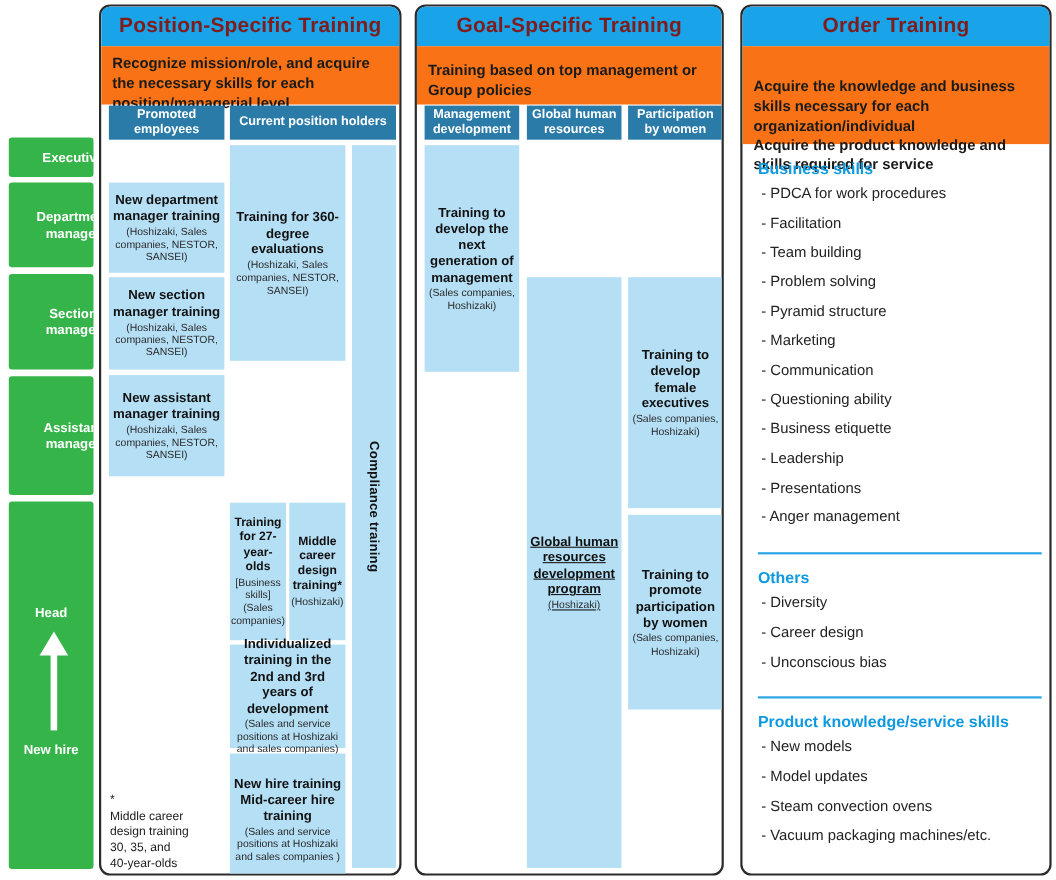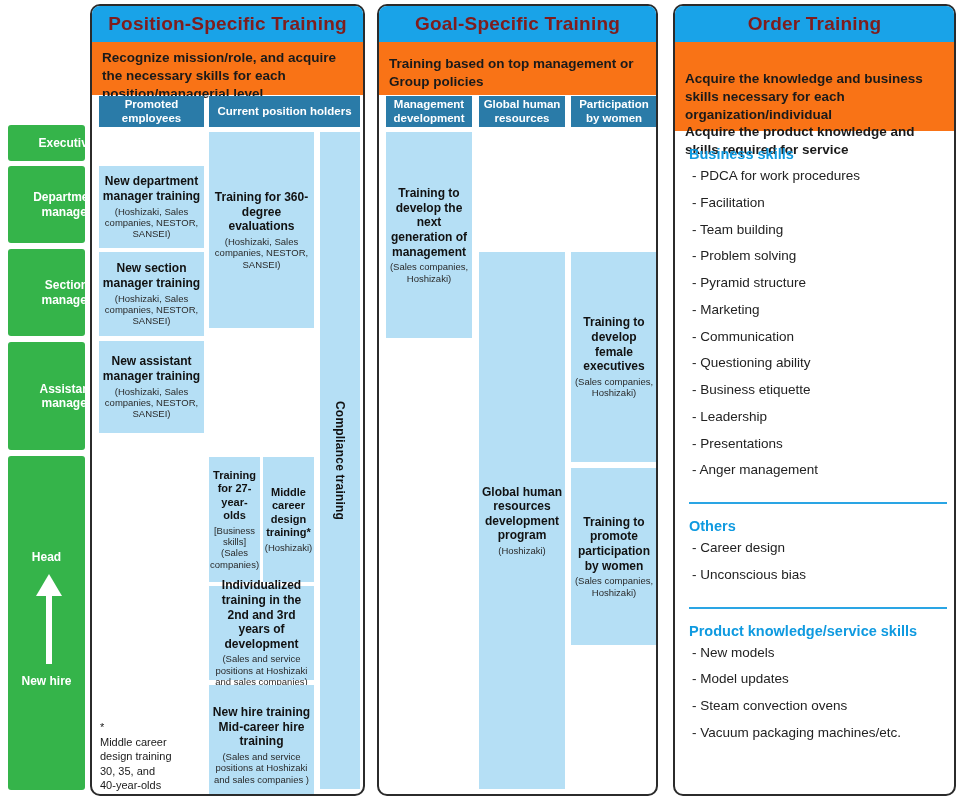--- a/index.html
+++ b/index.html
@@ -251,21 +251,21 @@
       <span>Global human resources</span>
     </div>
     <div class="chip" style="left:192px; top:90px; width:86px; height:31px;">
       <span>Participation by women</span>
     </div>
 
     <div class="card" style="left:7px; top:126px; width:86px; height:206px;">
       <div class="t">Training to develop the next generation of management</div>
       <div class="s">(Sales companies, Hoshizaki)</div>
     </div>
-    <div class="card" style="left:100px; top:246px; width:86px; height:537px;">
+    <div class="card" style="left:100px; top:246px; width:86px; height:537px;text-decoration:underline;">
       <div class="t">Global human resources development program</div>
       <div class="s">(Hoshizaki)</div>
     </div>
     <div class="card" style="left:192px; top:246px; width:86px; height:210px;">
       <div class="t">Training to develop female executives</div>
       <div class="s">(Sales companies, Hoshizaki)</div>
     </div>
     <div class="card" style="left:192px; top:462px; width:86px; height:177px;">
       <div class="t">Training to promote participation by women</div>
       <div class="s">(Sales companies, Hoshizaki)</div>
@@ -293,20 +293,21 @@
         <div class="ot-item">- Leadership</div>
         <div class="ot-item">- Presentations</div>
         <div class="ot-item">- Anger management</div>
       </div>
 
       <div class="ot-gap"></div>
       <div class="ot-rule"></div>
 
       <div>
         <div class="ot-head">Others</div>
+        <div class="ot-item">- Diversity</div>
         <div class="ot-item">- Career design</div>
         <div class="ot-item">- Unconscious bias</div>
       </div>
 
       <div class="ot-gap"></div>
       <div class="ot-rule"></div>
 
       <div>
         <div class="ot-head">Product knowledge/service skills</div>
         <div class="ot-item">- New models</div>

